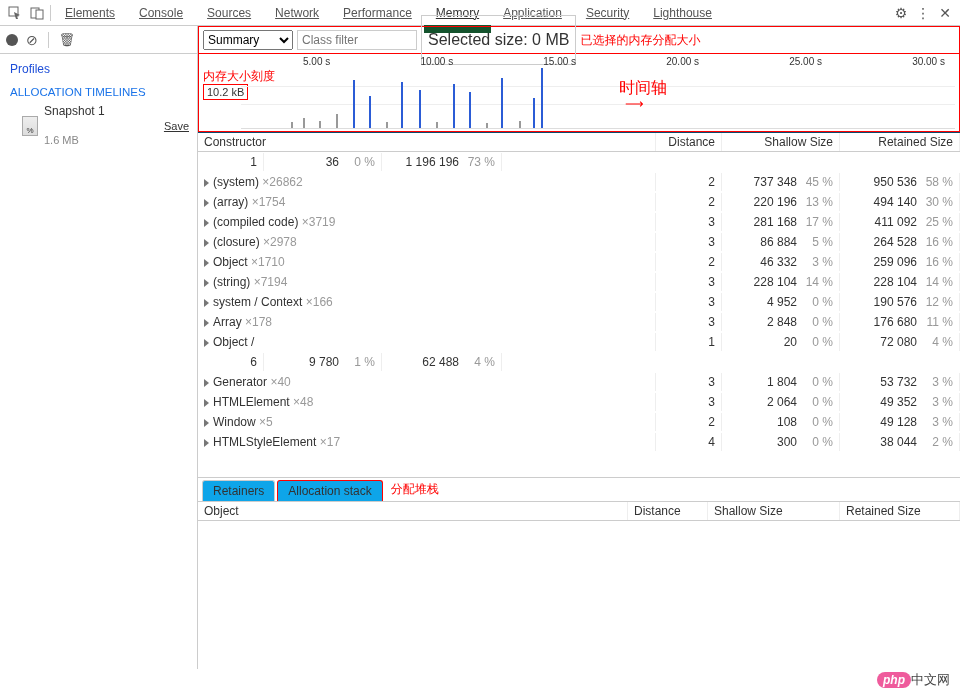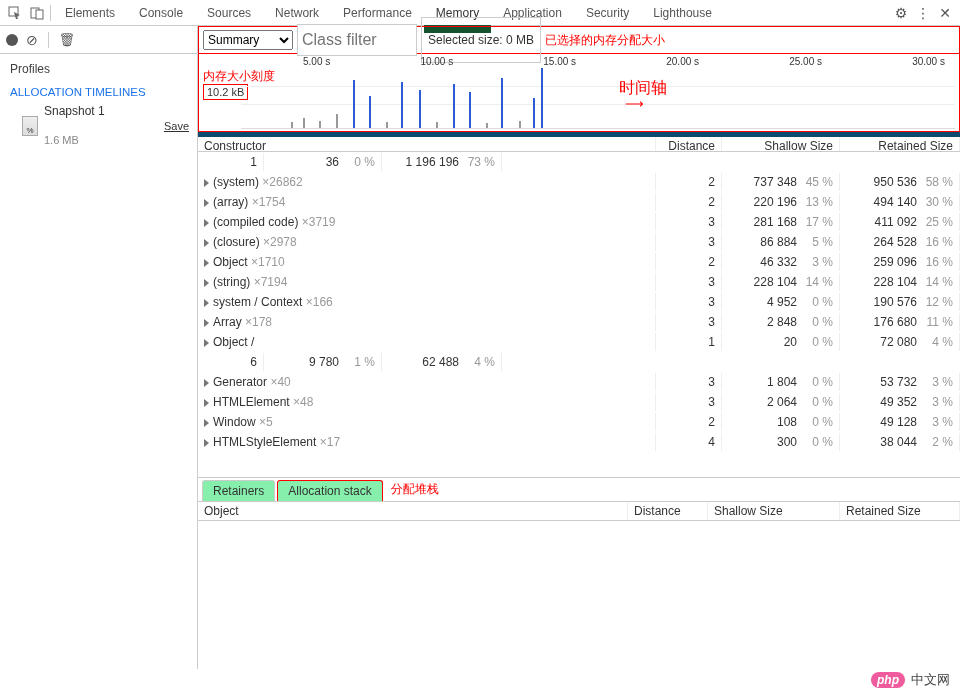--- a/index.html
+++ b/index.html
@@ -1,82 +1,82 @@
 <!DOCTYPE html>
 <html><head>
 <meta charset="utf-8">
 <style>
 * { box-sizing: border-box; margin: 0; padding: 0; }
 body { font-family: "Segoe UI", Arial, sans-serif; font-size: 12px; color: #333; background: #fff; width: 960px; height: 697px; overflow: hidden; position: relative; }
 .top-tabs { height: 26px; display: flex; align-items: center; border-bottom: 1px solid #ccc; padding: 0 4px; }
-.top-tabs .tab { padding: 5px 12px; cursor: pointer; color: #555; }
+.top-tabs .tab { padding: 5px 12px; cursor: pointer; color: #555; text-decoration: underline; }
 .top-tabs .tab.active { color: #333; border-bottom: 8px solid #14532d; margin-bottom: -1px; }
 .top-tabs .spacer { flex: 1; }
 .top-tabs .icon-btn { width: 22px; height: 22px; display: flex; align-items: center; justify-content: center; cursor: pointer; color: #555; font-size: 14px; }
 .devtools-sep { width:1px; height:16px; background:#ccc; margin:0 2px; }
 
 .toolbar { height: 28px; display: flex; align-items: center; border-bottom: 1px solid #ccc; padding: 0 6px; gap: 8px; }
 .toolbar .circle-rec { width:12px; height:12px; border-radius:50%; background:#555; }
 .toolbar .no-icon { font-size:14px; color:#555; }
 .toolbar .trash { font-size:13px; color:#555; }
 
 .main { display: flex; height: calc(697px - 26px - 28px); }
 .sidebar { width: 198px; border-right: 1px solid #ccc; padding: 6px 0; }
-.sidebar .section-title { padding: 4px 10px; color: #404040; }
+.sidebar .section-title { padding: 4px 10px; color: #1d4ed8; }
 .sidebar .section-sub { padding: 6px 10px 2px; color: #1a73e8; font-size: 11.5px; }
 .snapshot-item { display: flex; align-items: center; padding: 4px 8px 4px 22px; gap: 6px; position: relative; }
 .snapshot-item .snap-icon { width:16px; height:20px; background:linear-gradient(#eee,#ddd); border:1px solid #aaa; font-size:8px; display:flex; align-items:flex-end; justify-content:center; }
 .snapshot-item .snap-text { flex:1; line-height:1.2; }
 .snapshot-item .snap-sub { color:#888; font-size:11px;margin-top:16px; }
 .snapshot-item .save-link { color:#333; text-decoration:underline; font-size:11px;text-align:center; }
 
 .content { flex:1; display:flex; flex-direction:column; }
 .filter-row { height:28px; display:flex; align-items:center; gap:4px; border:1px solid red; margin:0; padding:2px 4px; position:relative; }
 .filter-row select { font-size:12px; height:20px; width:90px; }
-.filter-row .class-filter { height:32px; width:120px; border:1px solid #ccc; padding:0 4px; font-size:16px; }
-.filter-row .sel-size { border:1px solid #ccc; padding:15px 6px; font-size:12px; color:#333; }
+.filter-row .class-filter { height:20px; width:120px; border:1px solid #ccc; padding:0 4px; font-size:12px; }
+.filter-row .sel-size { border:1px solid #ccc; padding:15px 6px; font-size:16px; color:#333; }
 .filter-row .ann { color:red; font-size:12px; }
 
 .timeline-area { height:78px; border:1px solid red; border-top:none; position:relative; padding:2px 4px 0 4px; }
 .time-labels { display:flex; justify-content:space-between; font-size:10px; padding:0 10px 0 100px; margin-bottom:8px; }
 .scale-label { position:absolute; left:4px; top:14px; color:red; font-size:12px; }
 .kb-box { position:absolute; left:4px; top:30px; border:1px solid red; padding:1px 3px; font-size:11px; }
 .bars-canvas { position:absolute; left:42px; top:14px; right:4px; bottom:2px; border-bottom:1px solid #ddd; }
 .bars-canvas .hline { position:absolute; left:0; right:0; border-top:1px solid #eee; }
 .bars-canvas .bar { position:absolute; bottom:0; width:2px; background:#2b5cd6; }
 .bars-canvas .bar.grey { background:#999; }
 .time-ann { position:absolute; top:24px; left:420px; color:red; font-size:16px; }
 .arrow { position:absolute; top:42px; left:426px; color:red; font-size:13px; }
 
 .grid-wrapper { flex:1; display:flex; flex-direction:column; min-height:0; }
-.grid-header { display:flex; height:20px; border-bottom:1px solid #ccc; border-top:5px solid #0c4a6e; background:#fff; }
+.grid-header { display:flex; height:20px; border-bottom:1px solid #ccc; border-top:1px solid #0c4a6e; background:#fff; }
 .grid-header .col, .row .col { border-right:1px solid #eee; padding:2px 6px; overflow:hidden; text-overflow:ellipsis; white-space:nowrap; }
 .c-con { flex:1; }
 .c-dist { width:66px; text-align:right; }
 .c-shallow { width:118px; text-align:right; }
 .c-ret { width:120px; text-align:right; }
 .grid-body { flex:1; overflow-y:scroll; min-height:0; }
 .row { display:flex; height:20px; align-items:center; }
 .row .tri { display:inline-block; width:0; height:0; border-left:5px solid #777; border-top:4px solid transparent; border-bottom:4px solid transparent; margin-right:4px; vertical-align:middle; }
 .row .mult { color:#999; }
 .row .pct { color:#999; display:inline-block; width:32px; text-align:right; margin-left:4px; }
 
 .retainer-tabs { height:24px; display:flex; align-items:flex-end; border-top:1px solid #ccc; padding-left:4px; gap:2px; }
-.retainer-tabs .rt { padding:3px 10px; border:1px solid #ccc; border-bottom:none; border-top-left-radius:3px; border-top-right-radius:3px; cursor:pointer; font-size:12px; background:#86efac; }
+.retainer-tabs .rt { padding:3px 10px; border:1px solid #ccc; border-bottom:none; border-top-left-radius:3px; border-top-right-radius:3px; cursor:pointer; font-size:12px; background:#0ea5e9; }
 .retainer-tabs .rt.highlight { border:1px solid red; border-bottom:none; }
 .retainer-tabs .ann { color:red; font-size:12px; margin-left:6px; align-self:center; }
 .retainer-head { display:flex; border-top:1px solid #ccc; border-bottom:1px solid #ccc; height:20px; }
 .retainer-head .col { border-right:1px solid #eee; padding:2px 6px; }
 .r-obj { flex:1; }
 .r-dist { width:80px; }
 .r-shallow { width:132px; }
 .r-ret { width:120px; }
 .retainer-body { flex: 0 0 148px; background:#fff; }
 
-.watermark { position:absolute; right:10px; bottom:8px; display:flex; align-items:center; gap:6px; font-size:13px; color:#444; }
+.watermark { position:absolute; right:10px; bottom:8px; display:flex; align-items:center; gap:0; font-size:13px; color:#444; }
 .watermark .logo { background:#ef5b9c; color:#fff; font-weight:bold; font-style:italic; padding:1px 6px; border-radius:8px; font-size:12px; }
 
 .top-tabs svg, .toolbar svg { display:block; }
 </style>
 </head>
 <body>
 
 <div class="top-tabs">
   <span class="icon-btn">
       <svg width="14" height="14" viewBox="0 0 14 14">

